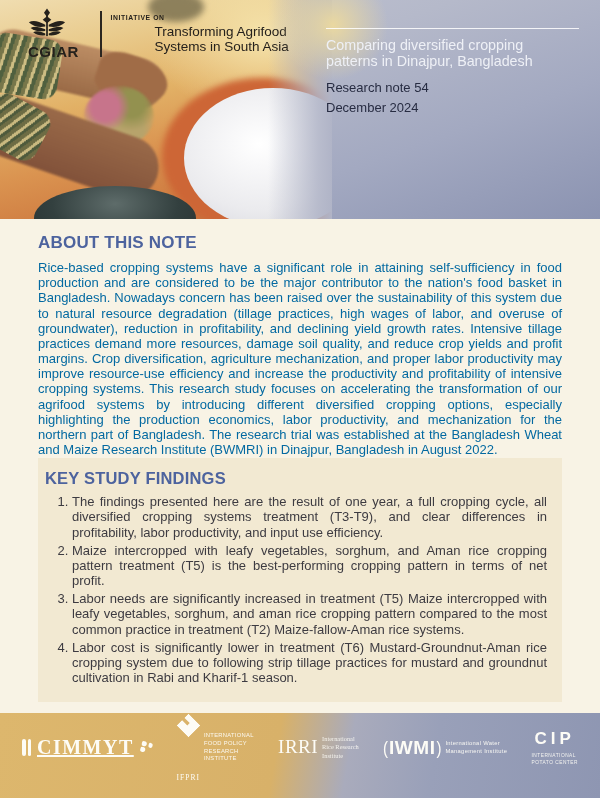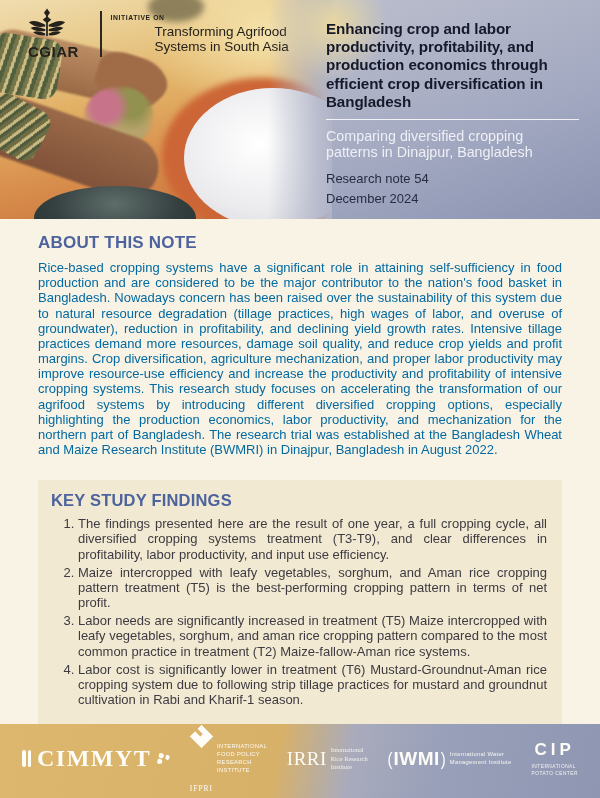--- a/index.html
+++ b/index.html
@@ -71,35 +71,35 @@
     letter-spacing:-.1px; width:254px; }
   .title-rule{ position:relative; border:none; border-top:1.6px solid rgba(255,255,255,.85); margin:8px 0 8px; width:253px; }
   .doc-subtitle{ position:relative; font-size:14.3px; line-height:1.14; color:#eef0f6; width:250px; margin-bottom:10px; }
   .doc-note-number, .doc-date{ position:relative; font-size:13px; color:#272c42; margin-bottom:5px; }
 
   
   main{ flex:1; padding:14px 38px 0; }
   .about-heading{ font-size:17px; font-weight:bold; color:#4d639e; letter-spacing:.2px; margin-bottom:7px; }
   .about-body{ font-size:13px; line-height:1.168; color:#0369a1; text-align:justify; }
 
-  .findings-box{ background:#f2e9d2; margin-top:23px; padding:11px 15px 14px 13px; }
+  .findings-box{ background:#f2e9d2; margin-top:1px; padding:11px 15px 14px 7px; }
   .findings-heading{ font-size:16.5px; font-weight:bold; color:#4d639e; letter-spacing:.2px; margin-bottom:6px; }
   .findings-list{ margin:0; padding-left:27px; }
   .findings-list li{ font-size:13px; line-height:1.168; color:#3d3b41; text-align:justify; margin-bottom:3px; }
 
   
   footer{
     height:85px; flex:none; display:flex; align-items:center; justify-content:space-between;
     padding:0 22px 16px; gap:6px; color:#fdfcf6;
     background:linear-gradient(100deg,#ddb76d 0%,#d8b169 46%,#a9abbc 58%,#99a0b9 72%,#8e96b2 100%);
   }
   .flogo{ display:flex; align-items:center; gap:4px; }
   .cimmyt-bars{ display:flex; gap:2px; margin-right:2px; }
   .cimmyt-bars i{ display:block; width:3.5px; height:17px; background:#fdfcf6; border-radius:2px; }
-  .cimmyt-name{ font-family:"Liberation Serif", serif; font-size:24px; letter-spacing:1.5px; font-weight:bold; }
+  .cimmyt-name{ font-family:"Liberation Serif", serif; font-size:20px; letter-spacing:1.5px; font-weight:bold;text-decoration:underline; }
   .cimmyt-cluster{ display:grid; grid-template-columns:5px 5px; gap:1.5px; margin-left:3px; transform:rotate(15deg); }
   .cimmyt-cluster i{ width:4.5px; height:4.5px; background:#fdfcf6; border-radius:40% 60% 55% 45%; }
   .ifpri-col{ display:flex; flex-direction:column; align-items:center;gap:34px; }
   .ifpri-diamond{ width:17px; height:17px; background:#fdfcf6; transform:rotate(45deg); margin:3px 0 5px;
     clip-path:polygon(0 0,100% 0,100% 100%,0 100%,0 55%,45% 55%,45% 35%,0 35%); }
   .ifpri-name{ font-family:"Liberation Serif", serif; font-size:7.5px; letter-spacing:1px; }
   .tiny-lines{ font-size:5.8px; line-height:1.35; letter-spacing:.3px; white-space:pre-line; opacity:.95; }
   .irri-name{ font-family:"Liberation Serif", serif; font-size:19px; letter-spacing:.5px; }
   .tiny-serif{ font-family:"Liberation Serif", serif; font-size:6.4px; line-height:1.3; white-space:pre-line; opacity:.85; }
   .iwmi-wrap{ display:flex; align-items:center; gap:1px; }
@@ -153,21 +153,20 @@
         <div class="logo-divider"></div>
         <div class="initiative-block">
           <div class="initiative-label">INITIATIVE ON</div>
           <div class="initiative-name">Transforming Agrifood</div>
           <div class="initiative-name">Systems in South Asia</div>
         </div>
       </div>
     </div>
 
     <div class="hero-title">
-      <h1 class="doc-title">Enhancing crop and labor productivity, profitability, and production economics through efficient crop diversification in Bangladesh</h1>
       <hr class="title-rule">
       <p class="doc-subtitle">Comparing diversified cropping patterns in Dinajpur, Bangladesh</p>
       <p class="doc-note-number">Research note 54</p>
       <p class="doc-date">December 2024</p>
     </div>
   </header>
 
   <main>
     <section class="about">
       <h2 class="about-heading">ABOUT THIS NOTE</h2>

